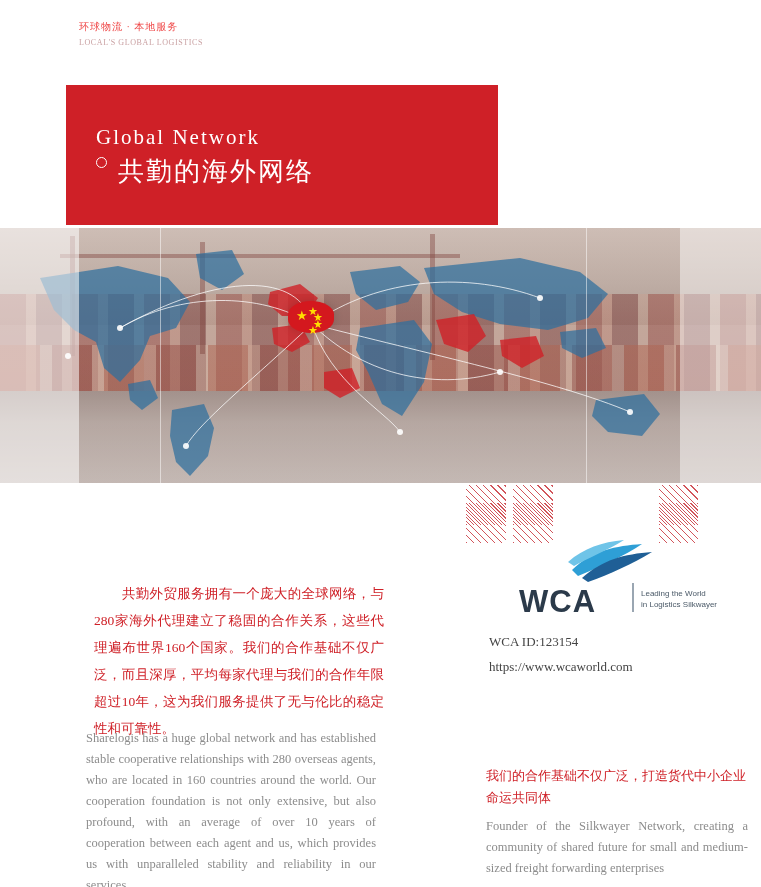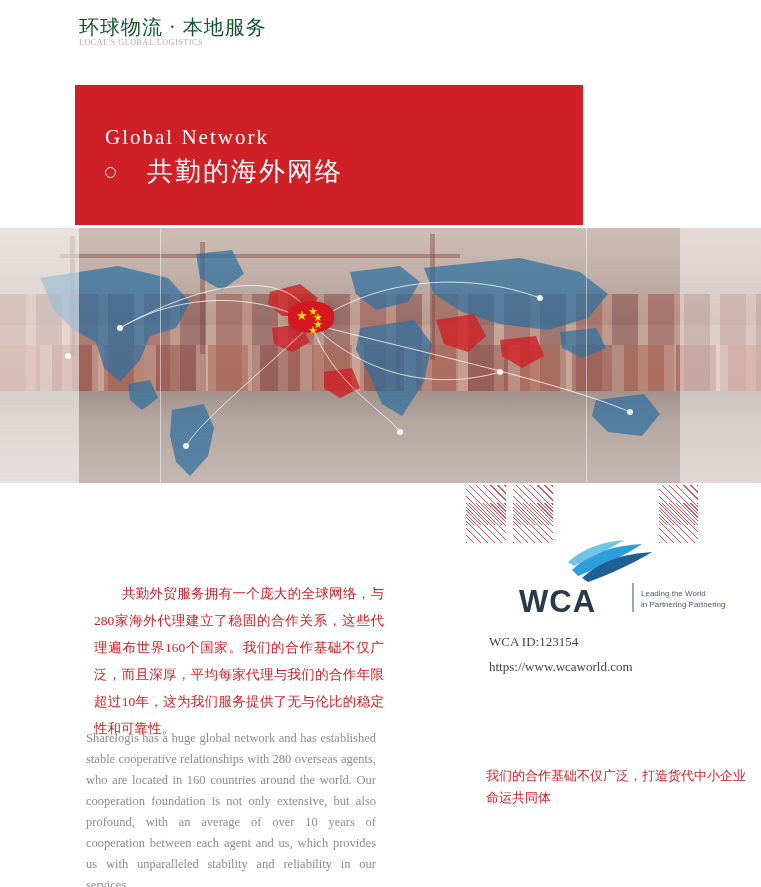--- a/index.html
+++ b/index.html
@@ -24,59 +24,58 @@
 
   
   .header {
     position: absolute;
     left: 79px;
     top: 18px;
     width: 300px;
   }
   .header .cn {
     font-family: "Liberation Serif", serif;
-    font-size: 20px;
-    color: #14532d;
+    font-size: 10px;
+    color: #ef4444;
     letter-spacing: 1px;
     line-height: 18px;
   }
   .header .en {
     font-family: "Liberation Serif", serif;
     font-size: 8px;
     color: #c9a0a2;
     letter-spacing: 0.6px;
     line-height: 12px;
     margin-top: 1px;
   }
 
   
   .title-block {
     position: absolute;
-    left: 75px;
+    left: 66px;
     top: 85px;
-    width: 508px;
+    width: 432px;
     height: 140px;
     background: #cf2027;
   }
   .title-block .en-title {
     position: absolute;
     left: 30px;
     top: 40px;
     font-family: "Liberation Serif", serif;
     font-size: 21px;
     letter-spacing: 2px;
     color: #ffffff;
   }
   .title-block .cn-title-row {
     position: absolute;
     left: 30px;
     top: 72px;
     display: flex;
-    align-items: center;
-    gap: 20px;
+    align-items: flex-start;
   }
   .title-block .ring {
     width: 9px;
     height: 9px;
     border: 1.5px solid #ffffff;
     border-radius: 50%;
     margin-right: 11px;
     flex: none;
   }
   .title-block .cn-title {
@@ -439,20 +438,21 @@
   <div class="wca-card"></div>
   <svg class="wca-swoosh" viewBox="0 0 92 42">
     <path d="M4 30 C 24 10, 48 6, 74 4 C 56 16, 34 26, 10 36 Z" fill="#2e9fd6"></path>
     <path d="M14 38 C 34 20, 56 14, 84 12 C 64 24, 42 34, 20 42 Z" fill="#1f5f96"></path>
     <path d="M0 22 C 16 8, 34 2, 56 0 C 40 10, 20 18, 6 26 Z" fill="#6fc4e8"></path>
   </svg>
   <div class="wca-word">WCA</div>
   <div class="wca-bar"></div>
   <div class="wca-tag">
     <div>Leading the World</div>
-    <div>in Partnering Partnering</div>
+    <div>in Logistics Silkwayer</div>
   </div>
   <div class="wca-id">WCA ID:123154</div>
   <div class="wca-url">https://www.wcaworld.com</div>
 
   <div class="silk-cn">我们的合作基础不仅广泛，打造货代中小企业命运共同体</div>
+  <div class="silk-en">Founder of the Silkwayer Network, creating a community of shared future for small and medium-sized freight forwarding enterprises</div>
 
 </div>
 
 </body></html>

